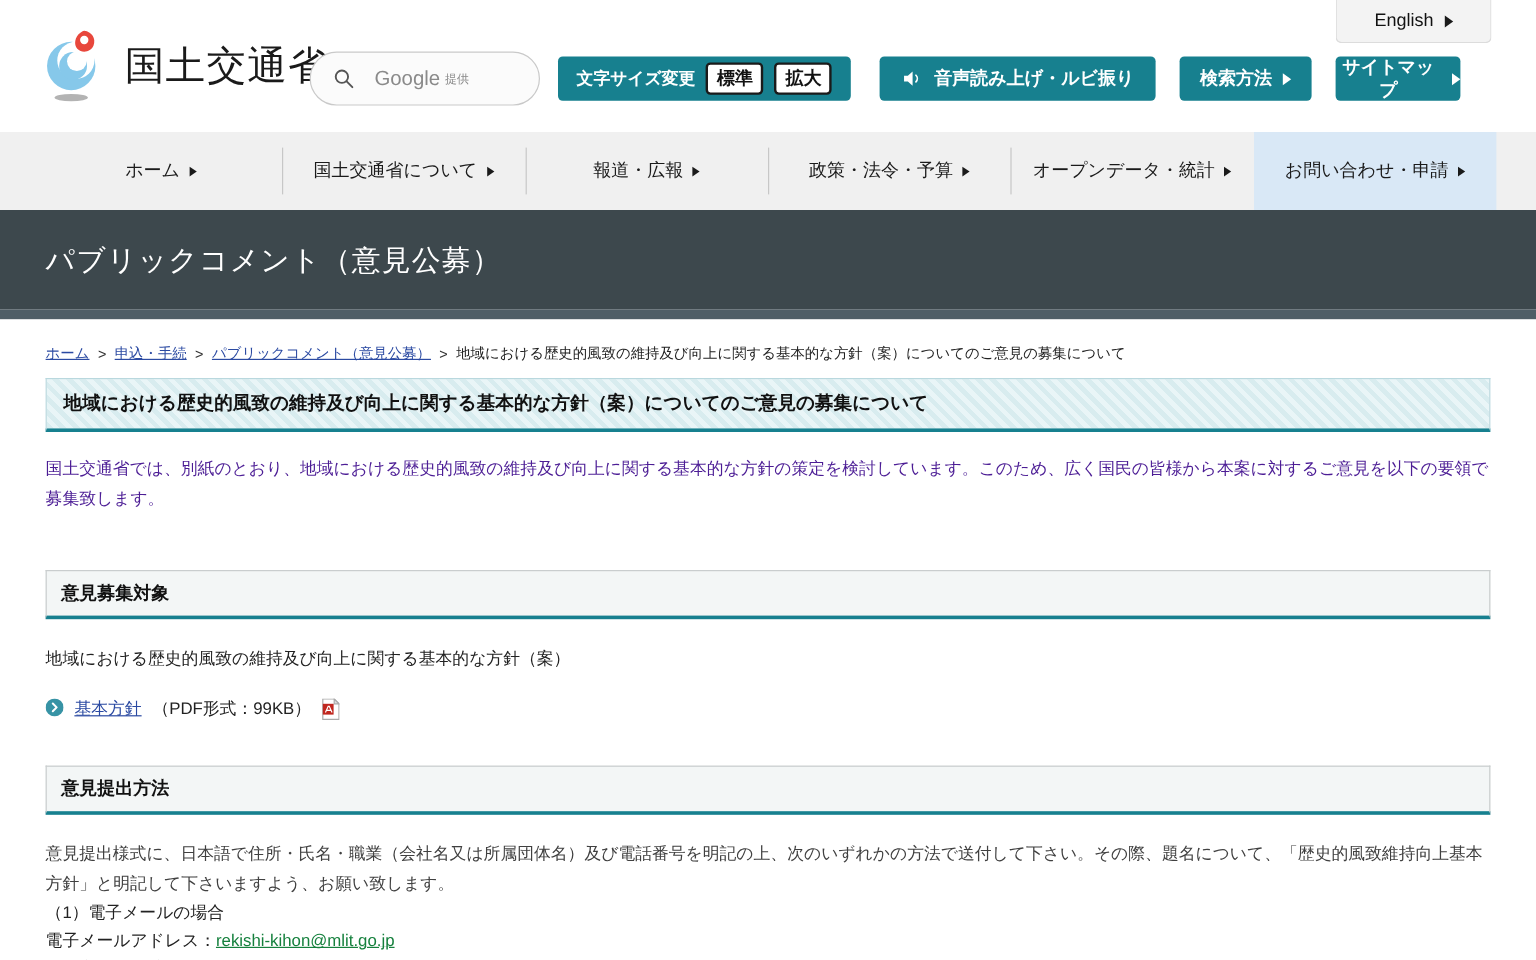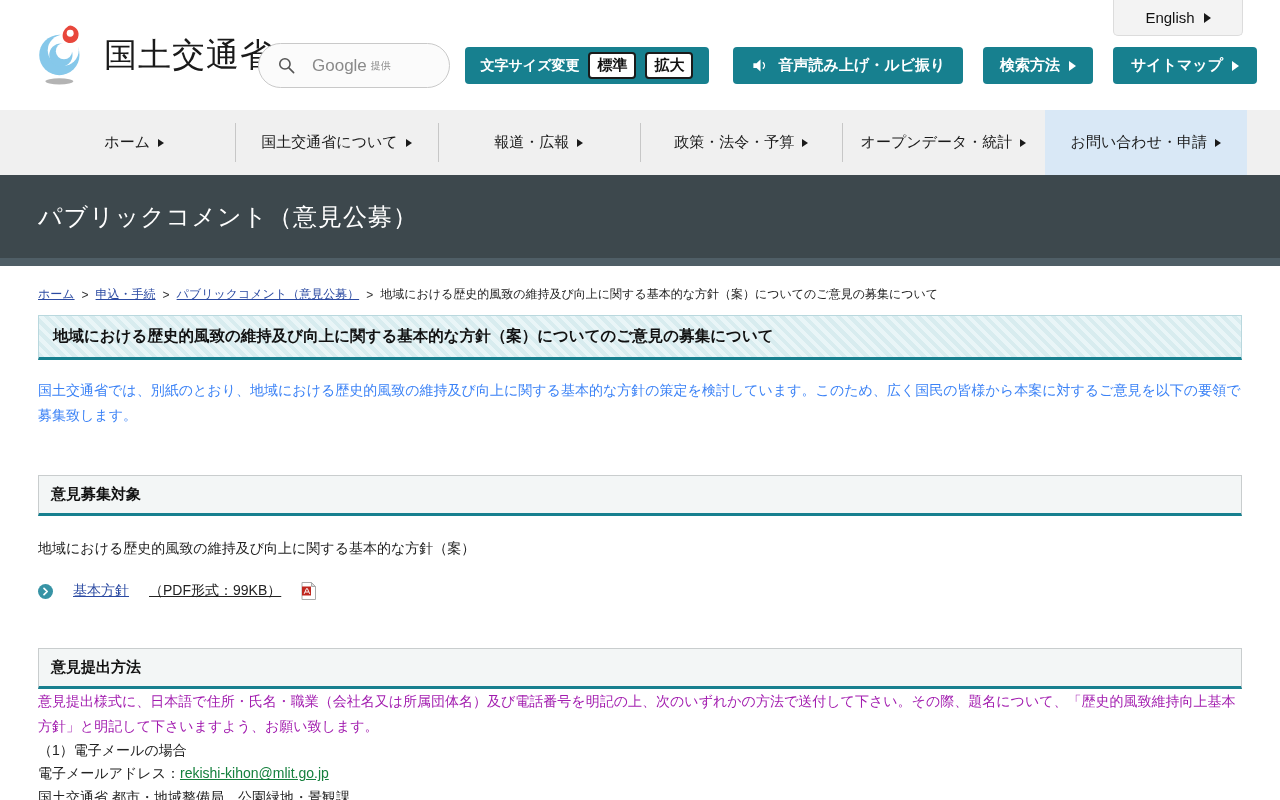--- a/index.html
+++ b/index.html
@@ -18,21 +18,21 @@
   .btn-teal { background:#17808f; color:#fff; border:none; border-radius:4px; font-weight:700; font-size:15px;
               display:flex; align-items:center; justify-content:center; gap:9px; cursor:pointer;
               font-family:inherit; }
   .fontsize { position:absolute; left:465px; top:47px; width:244px; height:37px; background:#17808f; border-radius:4px;
               display:flex; align-items:center; justify-content:center; gap:9px; }
   .fontsize-label { color:#fff; font-weight:700; font-size:14px; }
   .btn-white { background:#fff; color:#111; border:2px solid #1a1a1a; border-radius:4px; font-weight:700; font-size:15px;
                padding:2px 7px; cursor:pointer; font-family:inherit; }
   .btn-tts { position:absolute; left:733px; top:47px; width:230px; height:37px; }
   .btn-search-method { position:absolute; left:983px; top:47px; width:110px; height:37px; }
-  .btn-sitemap { position:absolute; left:1113px; top:47px; width:144px; height:37px; }
+  .btn-sitemap { position:absolute; left:1113px; top:47px; width:104px; height:37px; }
   .btn-english { position:absolute; left:1113px; top:0; width:130px; height:36px; background:#f3f3f3;
                  border:1px solid #dcdcdc; border-top:none; border-radius:0 0 5px 5px; display:flex; align-items:center;
                  justify-content:center; gap:9px; font-size:15px; color:#111; cursor:pointer; font-family:inherit; }
   .tri { width:0; height:0; border-style:solid; }
   .tri-white { border-width:5px 0 5px 7px; border-color:transparent transparent transparent #fff; }
   .tri-black { border-width:5px 0 5px 7px; border-color:transparent transparent transparent #1a1a1a; }
   .tri-nav  { border-width:4px 0 4px 6px; border-color:transparent transparent transparent #1a1a1a; margin-left:8px; }
 
   
   .nav { height:65px; background:#f0f0f0; display:flex; padding:0 33px; }
@@ -52,28 +52,28 @@
   .crumb-link { color:#2b4aa2; text-decoration:underline; cursor:pointer; }
   .crumb-sep { color:#333; }
   .crumb-current { color:#222; }
 
   
   .content { padding:0 38px; }
   .page-heading { margin-top:12px;
       background:repeating-linear-gradient(45deg,#d8ecef 0 4px,#e9f5f7 4px 8px);
       border:1px solid #b9d8de; border-bottom:3px solid #17808f;
       padding:10px 14px; font-size:15.5px; font-weight:700; color:#111; }
-  .intro { margin-top:18px; font-size:14px; line-height:1.75; color:#3b82f6; }
+  .intro { margin-top:18px; font-size:14px; line-height:1.75; color:#4c1d95; }
   .section-head { margin-top:48px; background:#f3f6f6; border:1px solid #c9cdce; border-bottom:3px solid #17808f;
       padding:9px 12px; font-size:15px; font-weight:700; color:#111; }
   .section-body { margin-top:24px; font-size:14px; color:#222; }
-  .doc-link-row { margin-top:24px; display:flex; align-items:center; gap:20px; font-size:14px;text-decoration:underline; }
+  .doc-link-row { margin-top:24px; display:flex; gap:9px; font-size:14px; }
   .doc-link { color:#2b4aa2; text-decoration:underline; cursor:pointer; }
   .doc-note { color:#222; }
-  .method-para { font-size:14px; line-height:1.8; color:#a21caf; }
+  .method-para { margin-top:20px; font-size:14px; line-height:1.8; color:#404040; }
   .method-line { font-size:14px; line-height:1.65; color:#222; }
   .email-link { color:#15803d; text-decoration:underline; cursor:pointer; }
 </style>
 </head>
 <body>
 
 <div class="page">
 
   <div class="header">
 
@@ -199,21 +199,21 @@
       <span style="line-height:0;">
         <svg width="15" height="18" viewBox="0 0 15 18">
           <path d="M1 .5h9.5L14.5 4.5v13H1z" fill="#fff" stroke="#aaa"></path>
           <path d="M10.5 .5l4 4h-4z" fill="#ddd" stroke="#aaa"></path>
           <rect x="1" y="4.5" width="9" height="9" fill="#c0271f"></rect>
           <path d="M3.2 11.8L5.5 6.6h.9l2.3 5.2M4.2 10h3.4" stroke="#fff" stroke-width="1" fill="none"></path>
         </svg>
       </span>
     </div>
 
-    <h3 class="section-head" style="margin-top:48px;">意見提出方法</h3>
+    <h3 class="section-head" style="margin-top:38px;">意見提出方法</h3>
 
     <p class="method-para">意見提出様式に、日本語で住所・氏名・職業（会社名又は所属団体名）及び電話番号を明記の上、次のいずれかの方法で送付して下さい。その際、題名について、「歴史的風致維持向上基本方針」と明記して下さいますよう、お願い致します。</p>
     <div class="method-line">（1）電子メールの場合</div>
     <div class="method-line">
       <span>電子メールアドレス：</span><span class="email-link">rekishi-kihon@mlit.go.jp</span>
     </div>
     <div class="method-line">国土交通省 都市・地域整備局　公園緑地・景観課</div>
 
   </div>
 </div>

